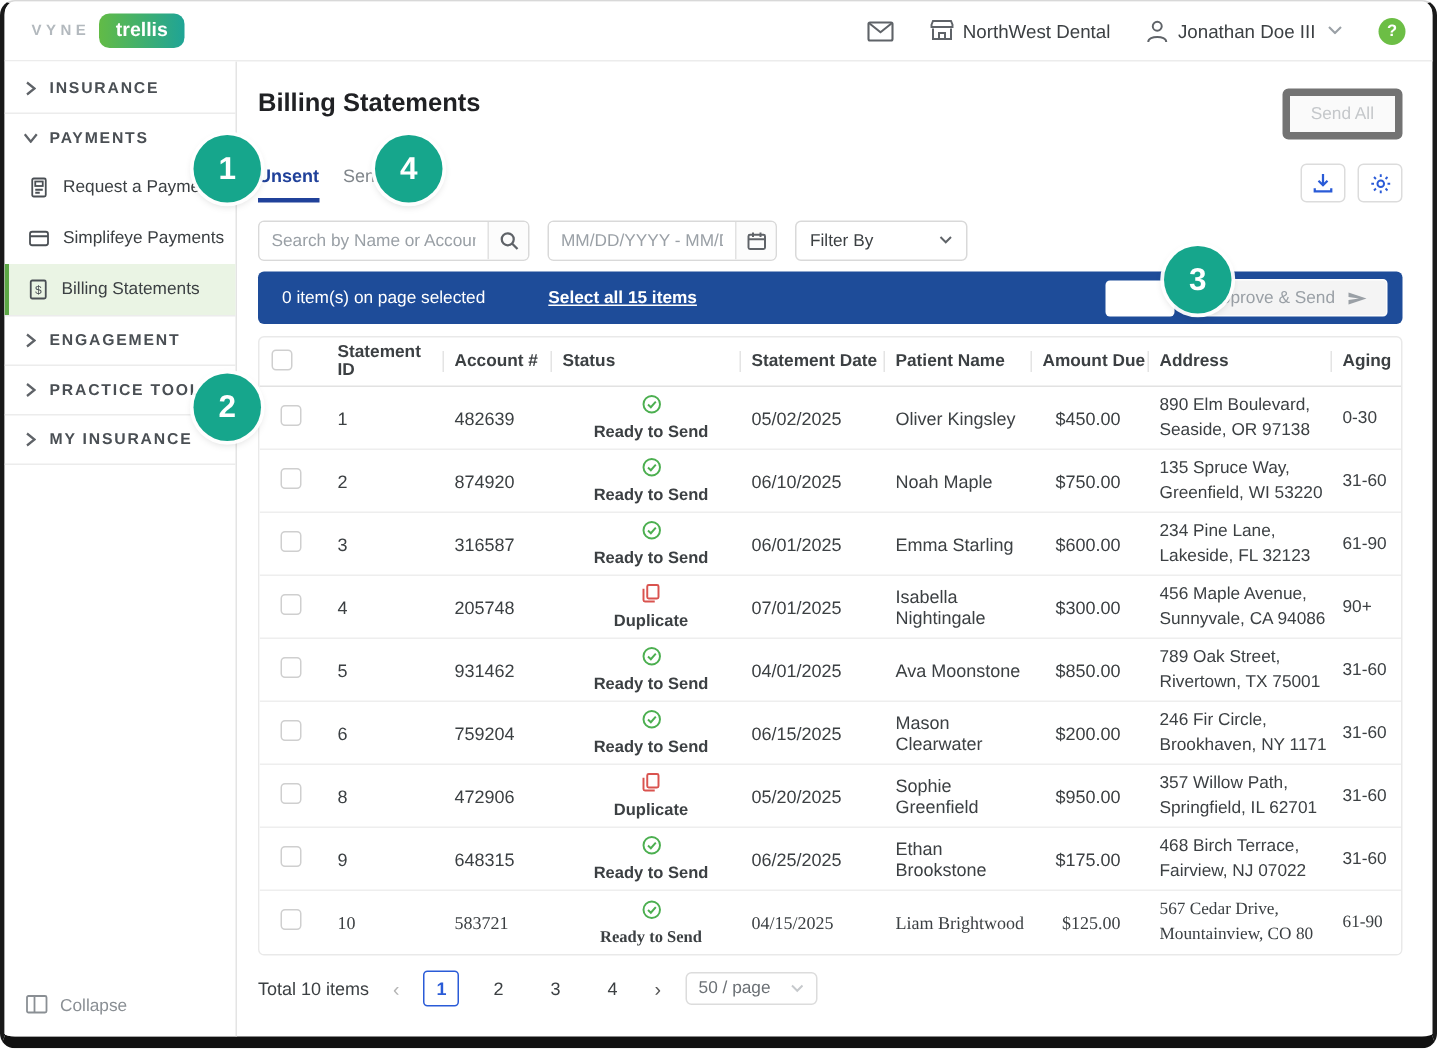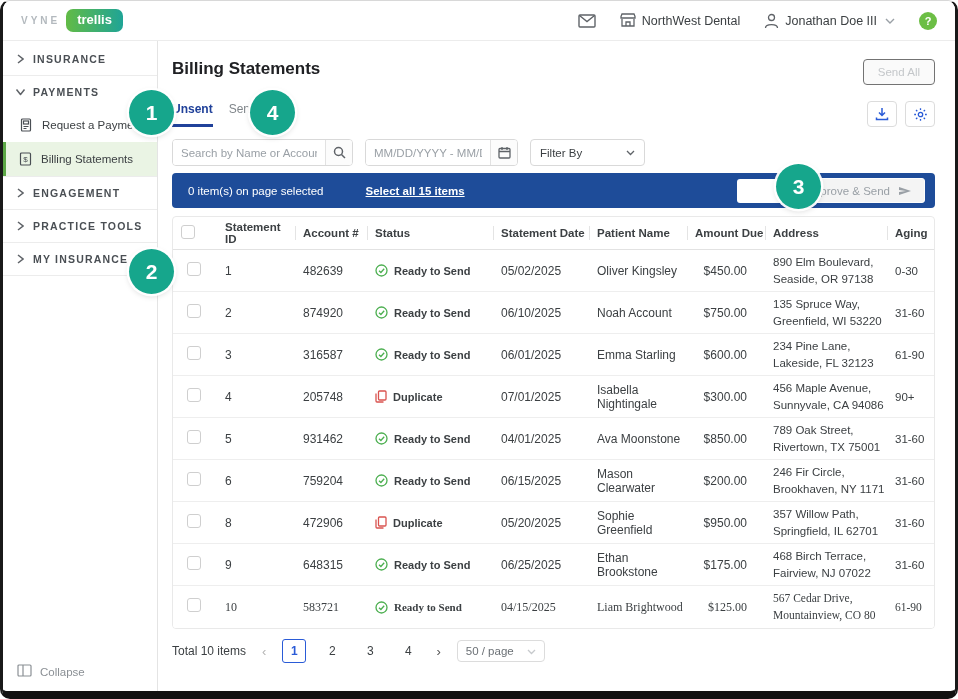--- a/index.html
+++ b/index.html
@@ -34,21 +34,21 @@
   .chev{display:inline-flex; color:#5f6368;}
   .chev svg{display:block;}
   .chev.down svg{transform:rotate(90deg);}
   .sicon{display:inline-flex; color:#4a4f54;}
   .collapse-row{position:absolute; bottom:12px; left:14px; display:flex; align-items:center; gap:8px;
     color:#8a8f94; font-size:11.5px; cursor:pointer;}
   
   .main{flex:1; padding:18px 20px 0 14px; position:relative;}
   .title-row{display:flex; align-items:flex-start; justify-content:space-between;}
   .page-title{font-size:17px; font-weight:bold; color:#202124;}
-  .btn-sendall{background:#fafafa; border:1px solid #737373; border-radius:4px; color:#c4c7ca;
+  .btn-sendall{background:#fafafa; border:5px solid #737373; border-radius:4px; color:#c4c7ca;
     font-size:11.5px; padding:6px 14px; cursor:default;}
   .tabs-row{display:flex; align-items:center; justify-content:space-between; margin-top:16px;}
   .tabs{display:flex; gap:16px;}
   .tab{font-size:12px; color:#80868b; padding-bottom:8px; cursor:pointer;}
   .tab.active{color:#20419a; font-weight:bold; border-bottom:3px solid #20419a;}
   .tab-actions{display:flex; gap:8px;}
   .icon-btn{width:30px; height:26px; border:1px solid #dcdcdc; border-radius:4px; background:#fff;
     display:flex; align-items:center; justify-content:center; color:#2a5bd7; cursor:pointer;}
   
   .toolbar{display:flex; gap:12px; margin-top:12px;}
@@ -79,21 +79,21 @@
   .thead{height:33px; border-bottom:1px solid #e2e2e2;}
   .thead .hcell{font-size:11.5px; font-weight:bold; color:#3c4043; position:relative; padding-left:8px;}
   .thead .hcell:not(.c-check)::before{content:""; position:absolute; left:0; top:50%; transform:translateY(-50%);
     width:1px; height:14px; background:#e4e4e4;}
   .thead .c-id::before{display:none;}
   .trow{height:42px; border-bottom:1px solid #eeeeee; background:#fff;}
   .trow:last-child{border-bottom:none;font-family:Liberation Serif, serif;}
   .cell{font-size:12px; color:#3c4043; padding-left:8px; overflow:hidden;}
   .c-check{padding-left:14px;}
   .checkbox{display:inline-block; width:14px; height:14px; border:1.5px solid #cfcfcf; border-radius:3px; background:#fff; cursor:pointer;}
-  .c-status{display:flex; align-items:center; gap:6px;}
+  .c-status{display:flex; align-items:center; gap:6px;flex-direction:column;}
   .st-label{font-size:11px; font-weight:bold; color:#3c4043;}
   .st-icon{display:inline-flex;}
   .st-icon.ready{color:#4caf50;}
   .st-icon.dup{color:#d9534f;}
   .c-amount{text-align:right; padding-right:18px;}
   .c-address{font-size:11.5px; line-height:1.45;}
   .c-address span{display:block; white-space:nowrap; overflow:hidden;}
   .c-aging{font-size:11.5px;}
   
   .tfooter{display:flex; align-items:center; justify-content:flex-start; gap:14px; margin-top:10px; font-size:12px; color:#3c4043;}
@@ -183,20 +183,29 @@
         <div class="srow item">
           <span class="sicon">
             <svg width="14" height="14" viewBox="0 0 14 14" fill="none" stroke="currentColor" stroke-width="1.2">
                 <rect x="2.5" y="1" width="9" height="12" rx="1"></rect>
                 <rect x="4.5" y="3" width="5" height="3"></rect>
                 <path d="M4.5 8.5 h5 M4.5 10.5 h3"></path>
               </svg>
           </span>
           <span>Request a Payment</span>
         </div>
+        <div class="srow item">
+          <span class="sicon">
+            <svg width="14" height="12" viewBox="0 0 14 12" fill="none" stroke="currentColor" stroke-width="1.2">
+                <rect x="1" y="1.5" width="12" height="9" rx="1.5"></rect>
+                <path d="M1 4.5 h12"></path>
+              </svg>
+          </span>
+          <span>Simplifeye Payments</span>
+        </div>
         <div class="srow item active">
           <span class="sicon">
             <svg width="13" height="14" viewBox="0 0 13 14" fill="none" stroke="currentColor" stroke-width="1.2">
                 <rect x="1.5" y="1" width="10" height="12" rx="1"></rect>
                 <text x="6.5" y="10" font-size="8" fill="currentColor" stroke="none" text-anchor="middle" font-family="Liberation Sans, sans-serif">$</text>
               </svg>
           </span>
           <span>Billing Statements</span>
         </div>
         <div class="sdivider"></div>
@@ -356,21 +365,21 @@
       <span class="st-icon ready" style="display: inline-flex;">
         <svg width="13" height="13" viewBox="0 0 13 13" fill="none" stroke="currentColor" stroke-width="1.3">
                     <circle cx="6.5" cy="6.5" r="5.5"></circle>
                     <path d="M4 6.7 L5.9 8.5 L9.2 4.7"></path>
                   </svg>
       </span>
 
       <span class="st-label">Ready to Send</span>
     </div>
     <div class="cell c-date">06/10/2025</div>
-    <div class="cell c-patient">Noah Account</div>
+    <div class="cell c-patient">Noah Maple</div>
     <div class="cell c-amount">$750.00</div>
     <div class="cell c-address">
       <span class="a1">135 Spruce Way,</span>
       <span class="a2">Greenfield, WI 53220</span>
     </div>
     <div class="cell c-aging">31-60</div>
   </div>
 
   <div class="trow">
     <div class="cell c-check"><span class="checkbox"></span></div>

